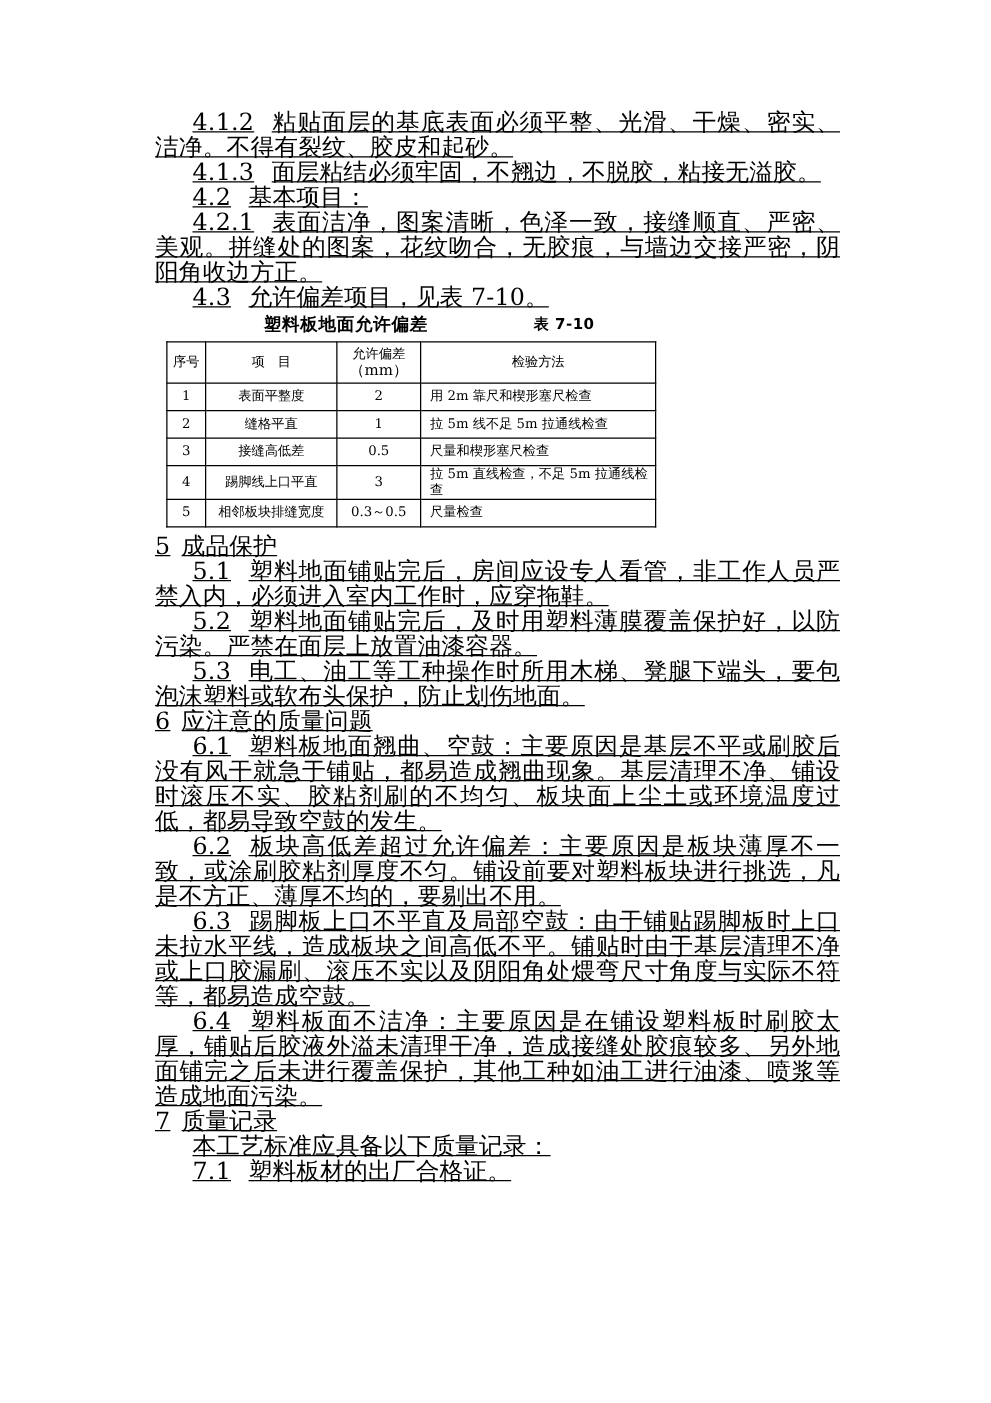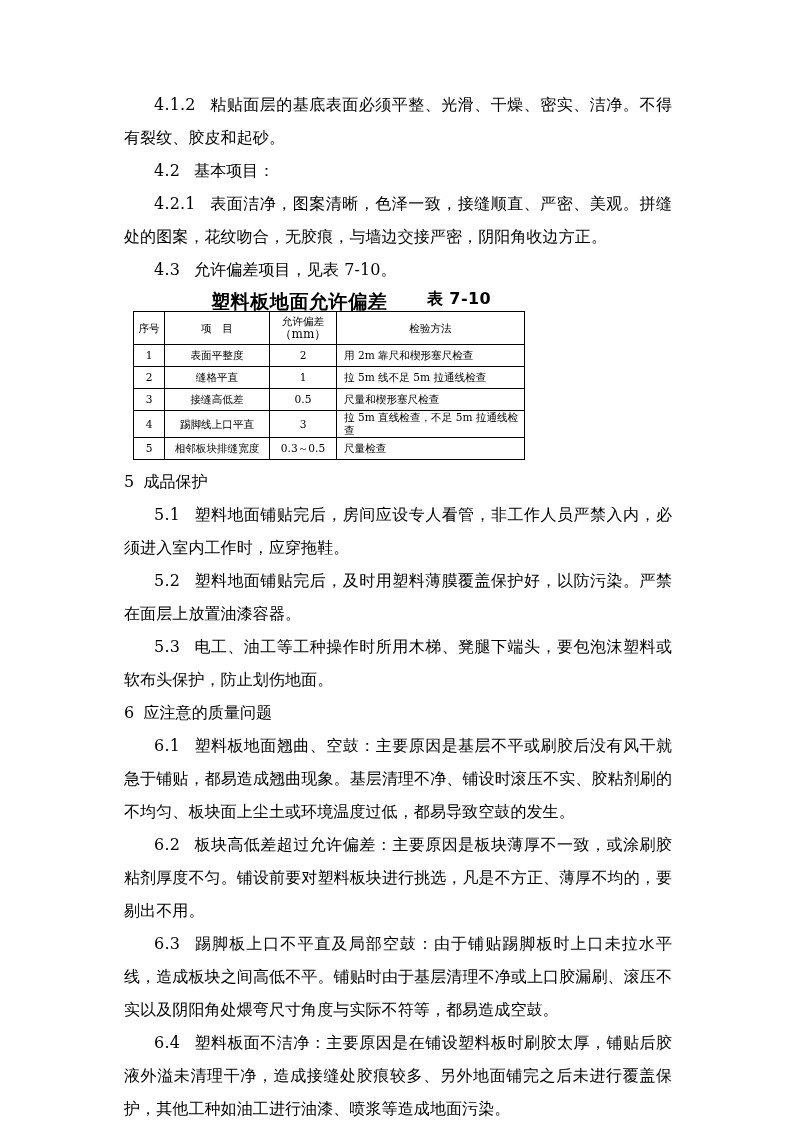--- a/index.html
+++ b/index.html
@@ -22,25 +22,26 @@
     box-sizing: border-box;
   }
   .content {
     position: absolute;
     left: 124px;
     top: 88px;
     width: 548px;
   }
   p.para {
     margin: 0;
-    font-size: 16px;
-    line-height: 33px;
+    font-size: 19px;
+    line-height: 20px;
     text-align: justify;
     text-justify: inter-ideograph;
     letter-spacing: 0.1px;
+    text-decoration: underline;
   }
   p.indent2 { text-indent: 30px; }
   p.indent0 { text-indent: 0px; }
   .num {
     font-family: "DejaVu Serif", "Liberation Serif", serif;
     letter-spacing: 0.2px;
   }
   .gap { display: inline-block; width: 14px; }
   .gap-sm { display: inline-block; width: 9px; }
 
@@ -54,31 +55,31 @@
     height: 22px;
     width: 387px;
     margin-left: 9px;
   }
   .tbl-title {
     position: absolute;
     left: 78px;
     top: 0px;
     font-family: "DejaVu Sans", "Liberation Sans", sans-serif;
     font-weight: bold;
-    font-size: 19px;
+    font-size: 14px;
     letter-spacing: 0.6px;
     white-space: nowrap;
   }
   .tbl-number {
     position: absolute;
     left: 294px;
     top: 0px;
     font-family: "DejaVu Sans", "Liberation Sans", sans-serif;
     font-weight: bold;
-    font-size: 16px;
+    font-size: 12px;
     letter-spacing: 0.4px;
     white-space: nowrap;
   }
   table.dev {
     border-collapse: collapse;
     width: 387px;
     margin-left: 9px;
     table-layout: fixed;
     font-size: 10.6px;
   }
@@ -106,20 +107,21 @@
   .mm-line { display: block; font-size: 12px; }
 </style>
 </head>
 <body>
 
 <div class="page">
   <div class="content">
 
     <p class="para indent2"><span class="num">4.1.2</span><span class="gap"></span><span>粘贴面层的基底表面必须平整、光滑、干燥、密实、洁净。不得有裂纹、胶皮和起砂。</span></p>
 
+    <p class="para indent2"><span class="num">4.1.3</span><span class="gap"></span><span>面层粘结必须牢固，不翘边，不脱胶，粘接无溢胶。</span></p>
 
     <p class="para indent2"><span class="num">4.2</span><span class="gap"></span><span>基本项目：</span></p>
 
     <p class="para indent2"><span class="num">4.2.1</span><span class="gap"></span><span>表面洁净，图案清晰，色泽一致，接缝顺直、严密、美观。拼缝处的图案，花纹吻合，无胶痕，与墙边交接严密，阴阳角收边方正。</span></p>
 
 
 
     <p class="para indent2"><span class="num">4.3</span><span class="gap"></span><span>允许偏差项目，见表 7-10。</span></p>
 
     <div class="table-block">

